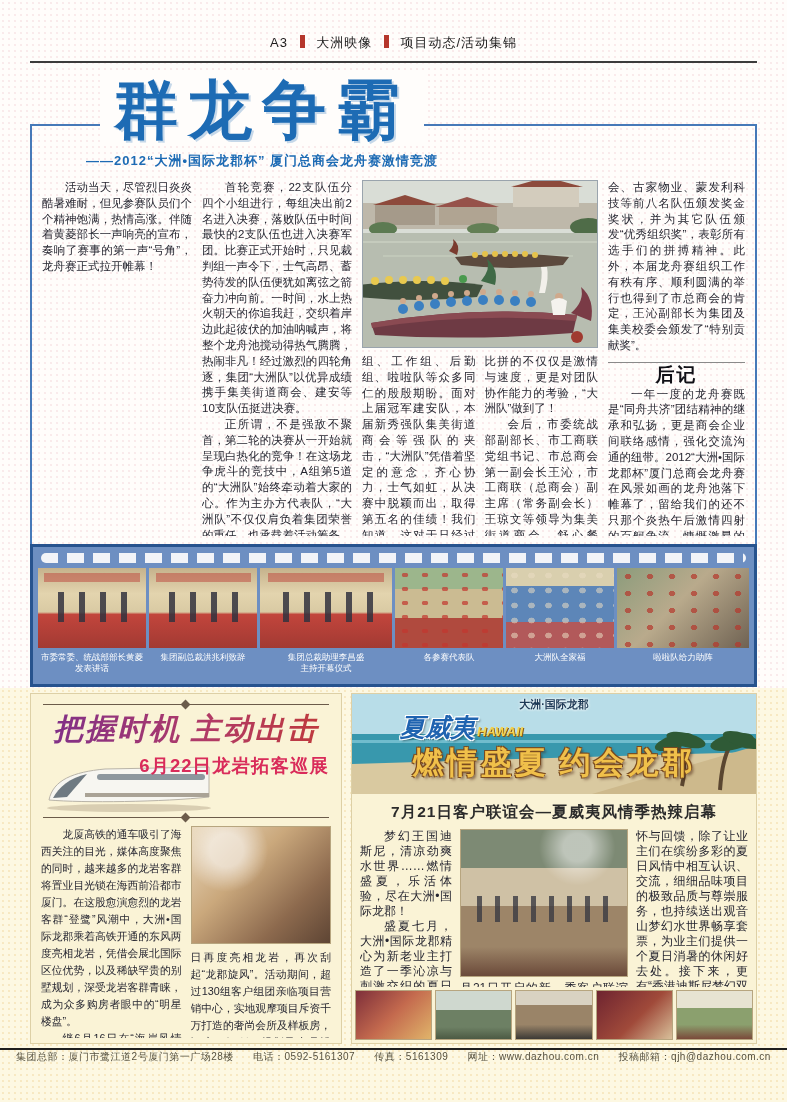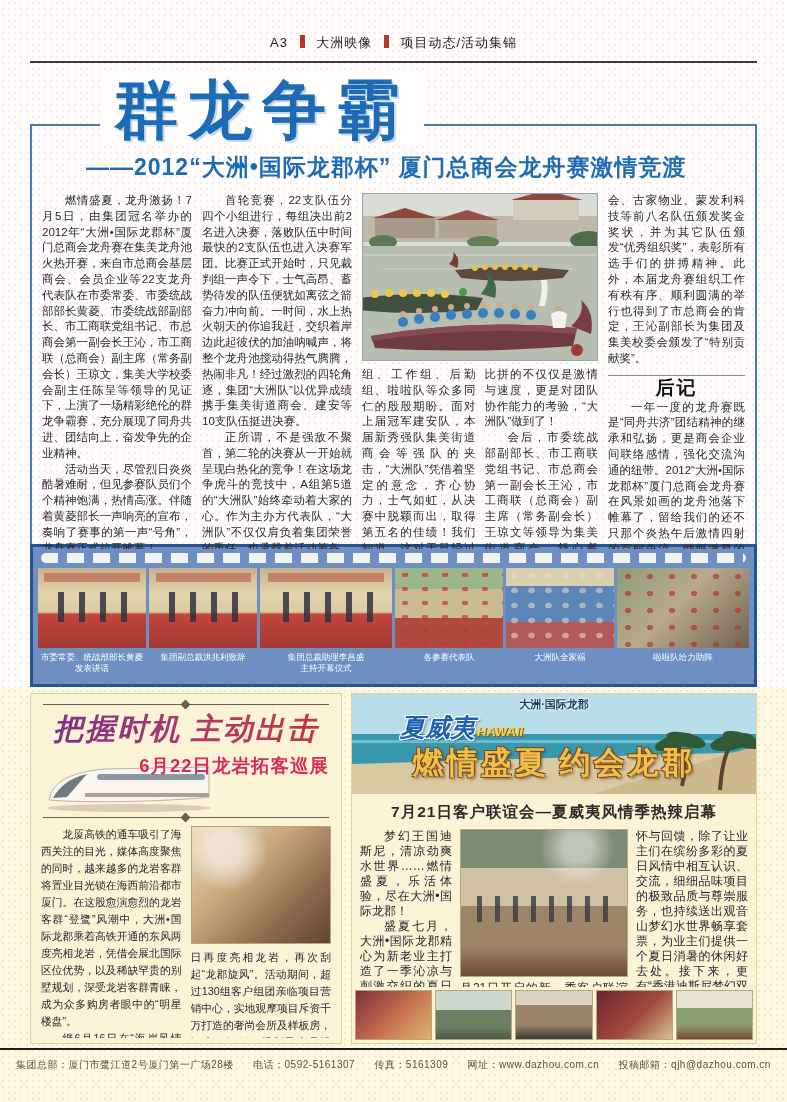--- a/index.html
+++ b/index.html
@@ -16,21 +16,21 @@
   .masthead { padding-top:34px; text-align:center; font-size:13px; color:#1c1c1c; letter-spacing:1px; }
   .masthead .vbar { display:inline-block; width:5px; height:13px; background:#b5372c; margin:0 7px; vertical-align:-1px; }
   .mast-rule { margin:9px 30px 0; border-top:2px solid #3c3c3c; }
 
   
   .feature { position:relative; margin:61px 30px 0; height:420px;
     border:2px solid #4679b8; border-bottom:none; padding:26px 10px 6px; }
   .feature-title { position:absolute; top:-52px; left:68px; background:#fffdfb; padding:0 14px;
     font-size:64px; line-height:72px; font-weight:bold; color:#1d6bb4; letter-spacing:10px;
     font-family:"Liberation Sans", sans-serif; text-shadow:2px 2px 0 rgba(29,107,180,.25); }
-  .feature-sub { margin-left:44px; font-size:23px; font-weight:bold; color:#1d6bb4; letter-spacing:1px; }
+  .feature-sub { margin-left:44px; font-size:13px; font-weight:bold; color:#1d6bb4; letter-spacing:1px; }
   .feature-cols { display:flex; gap:10px; margin-top:10px; height:356px; overflow:hidden; }
   .fcol { font-size:11.5px; line-height:15.8px; text-align:justify; overflow:hidden; }
   .fcol.c1 { width:150px; } .fcol.c2 { width:150px; }
   .fcol.mid { width:236px; display:flex; flex-direction:column; }
   .fcol.c5 { flex:1; }
   .fcol p { margin:0; text-indent:2em; }
   .fcol p.cont { text-indent:0; }
   .main-photo { width:236px; height:168px; border:1px solid #9aa4ad; overflow:hidden; flex:none; }
   .subcols { display:flex; gap:9px; margin-top:6px; flex:1; overflow:hidden; }
   .subcols .sc { flex:1; overflow:hidden; }
@@ -119,21 +119,21 @@
     background:repeating-linear-gradient(90deg, rgba(0,0,0,0) 0 6px, #3a3a42 6px 11px, rgba(0,0,0,0) 11px 18px); opacity:.8; }
   .strip2 { flex:none; display:flex; gap:3px; height:56px; padding:3px 3px; }
   .bp { flex:1; border:1px solid #b7a57f; }
   .bp1 { background:linear-gradient(135deg,#7e2f3a 0,#c46a4e 50%,#e0b46a 100%); }
   .bp2 { background:linear-gradient(180deg,#cfd8cf 0 40%,#6d8064 40% 75%,#4c5a44 100%); }
   .bp3 { background:linear-gradient(180deg,#d9d2c2 0 30%,#9a8468 30% 70%,#3c3a36 100%); }
   .bp4 { background:linear-gradient(135deg,#6e2430 0,#a04a3a 55%,#d8c09a 100%); }
   .bp5 { background:linear-gradient(180deg,#e7e3d2 0 35%,#8ba06e 35% 70%,#7a4a3a 100%); }
 
   
-  .footer { margin-top:4px; border-top:2px solid #1f1f1f; padding-top:8px;
+  .footer { margin-top:4px; border-top:2px solid #1f1f1f; padding-top:0;
     text-align:center; font-size:10px; color:#55503f; letter-spacing:.5px; }
   .footer span { margin:0 8px; }
 </style>
 </head>
 <body>
 
 <div class="page">
 
   <div class="masthead">
     <span>A3</span>
@@ -142,21 +142,20 @@
     <i class="vbar"></i>
     <span>项目动态/活动集锦</span>
   </div>
   <div class="mast-rule"></div>
 
   <section class="feature">
     <h1 class="feature-title">群龙争霸</h1>
     <div class="feature-sub">——2012“大洲•国际龙郡杯” 厦门总商会龙舟赛激情竞渡</div>
     <div class="feature-cols">
       <div class="fcol c1">
-        <p>燃情盛夏，龙舟激扬！7月5日，由集团冠名举办的2012年“大洲•国际龙郡杯”厦门总商会龙舟赛在集美龙舟池火热开赛，来自市总商会基层商会、会员企业等22支龙舟代表队在市委常委、市委统战部部长黄菱、市委统战部副部长、市工商联党组书记、市总商会第一副会长王沁，市工商联（总商会）副主席（常务副会长）王琼文，集美大学校委会副主任陈呈等领导的见证下，上演了一场精彩绝伦的群龙争霸赛，充分展现了同舟共进、团结向上，奋发争先的企业精神。</p>
         <p>活动当天，尽管烈日炎炎酷暑难耐，但见参赛队员们个个精神饱满，热情高涨。伴随着黄菱部长一声响亮的宣布，奏响了赛事的第一声“号角”，龙舟赛正式拉开帷幕！</p>
       </div>
       <div class="fcol c2">
         <p>首轮竞赛，22支队伍分四个小组进行，每组决出前2名进入决赛，落败队伍中时间最快的2支队伍也进入决赛军团。比赛正式开始时，只见裁判组一声令下，士气高昂、蓄势待发的队伍便犹如离弦之箭奋力冲向前。一时间，水上热火朝天的你追我赶，交织着岸边此起彼伏的加油呐喊声，将整个龙舟池搅动得热气腾腾，热闹非凡！经过激烈的四轮角逐，集团“大洲队”以优异成绩携手集美街道商会、建安等10支队伍挺进决赛。</p>
         <p>正所谓，不是强敌不聚首，第二轮的决赛从一开始就呈现白热化的竞争！在这场龙争虎斗的竞技中，A组第5道的“大洲队”始终牵动着大家的心。作为主办方代表队，“大洲队”不仅仅肩负着集团荣誉的重任，也承载着活动筹备</p>
       </div>
       <div class="fcol mid">
         <div class="main-photo">
           <svg width="234" height="166" viewBox="0 0 234 166">
             <rect width="234" height="54" fill="#d9ddd6"></rect>

